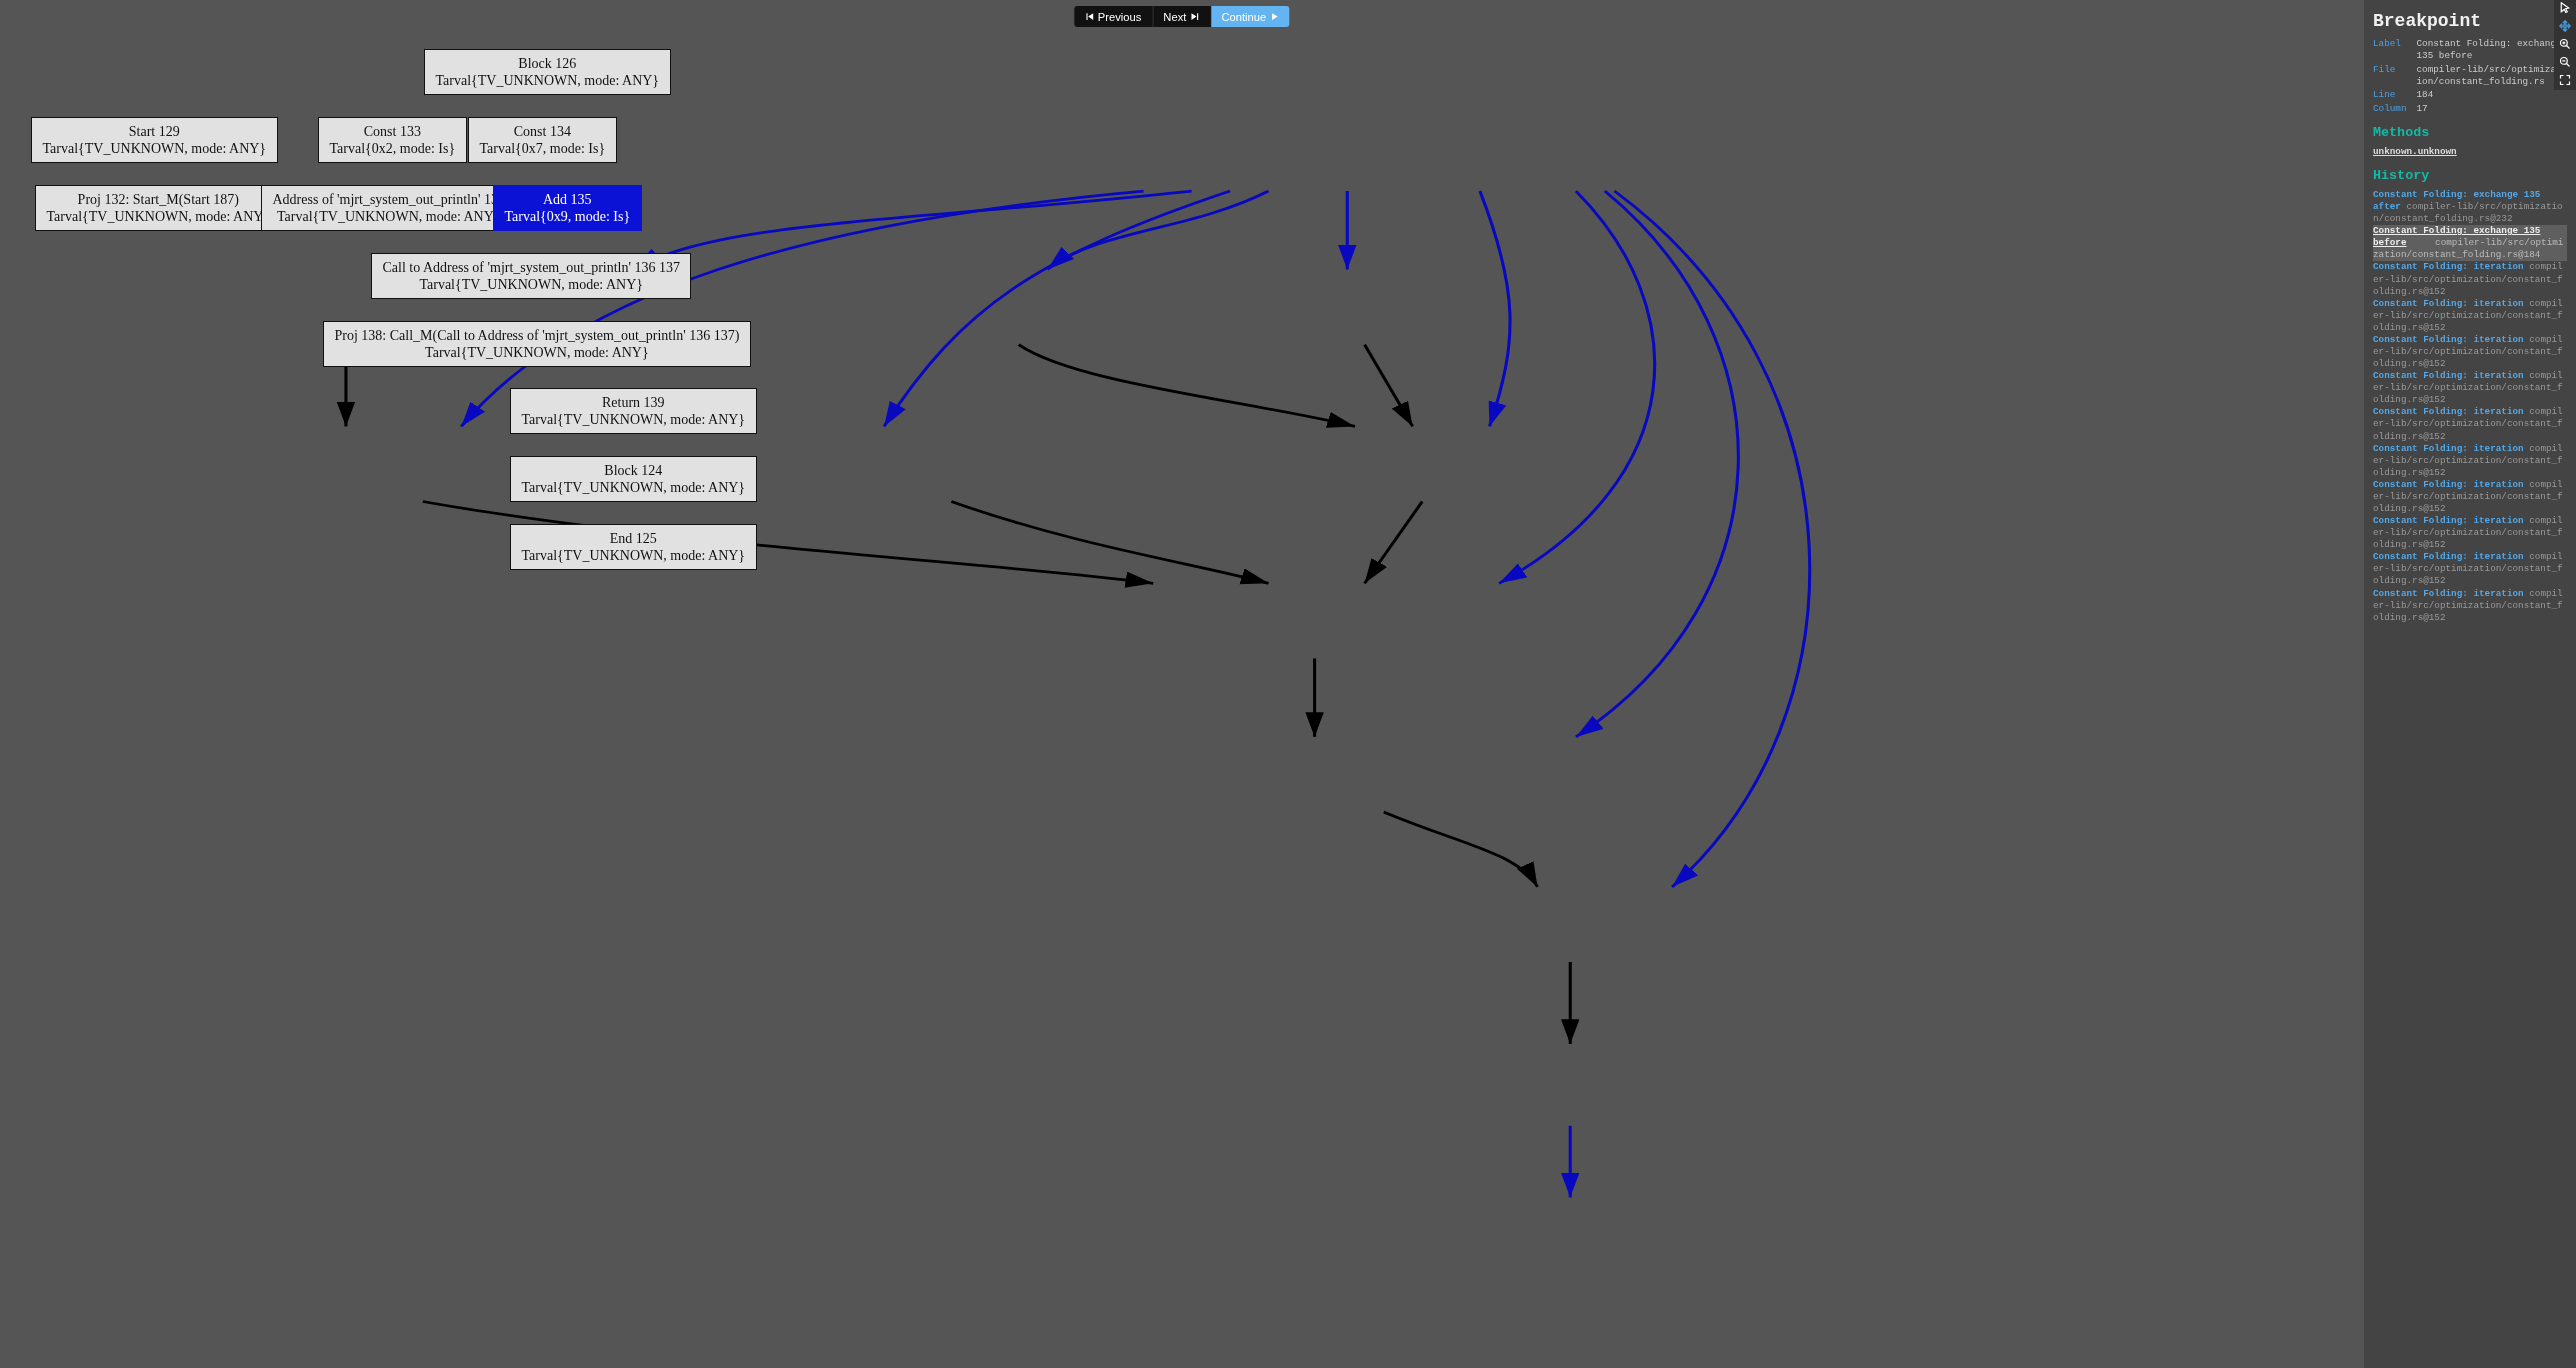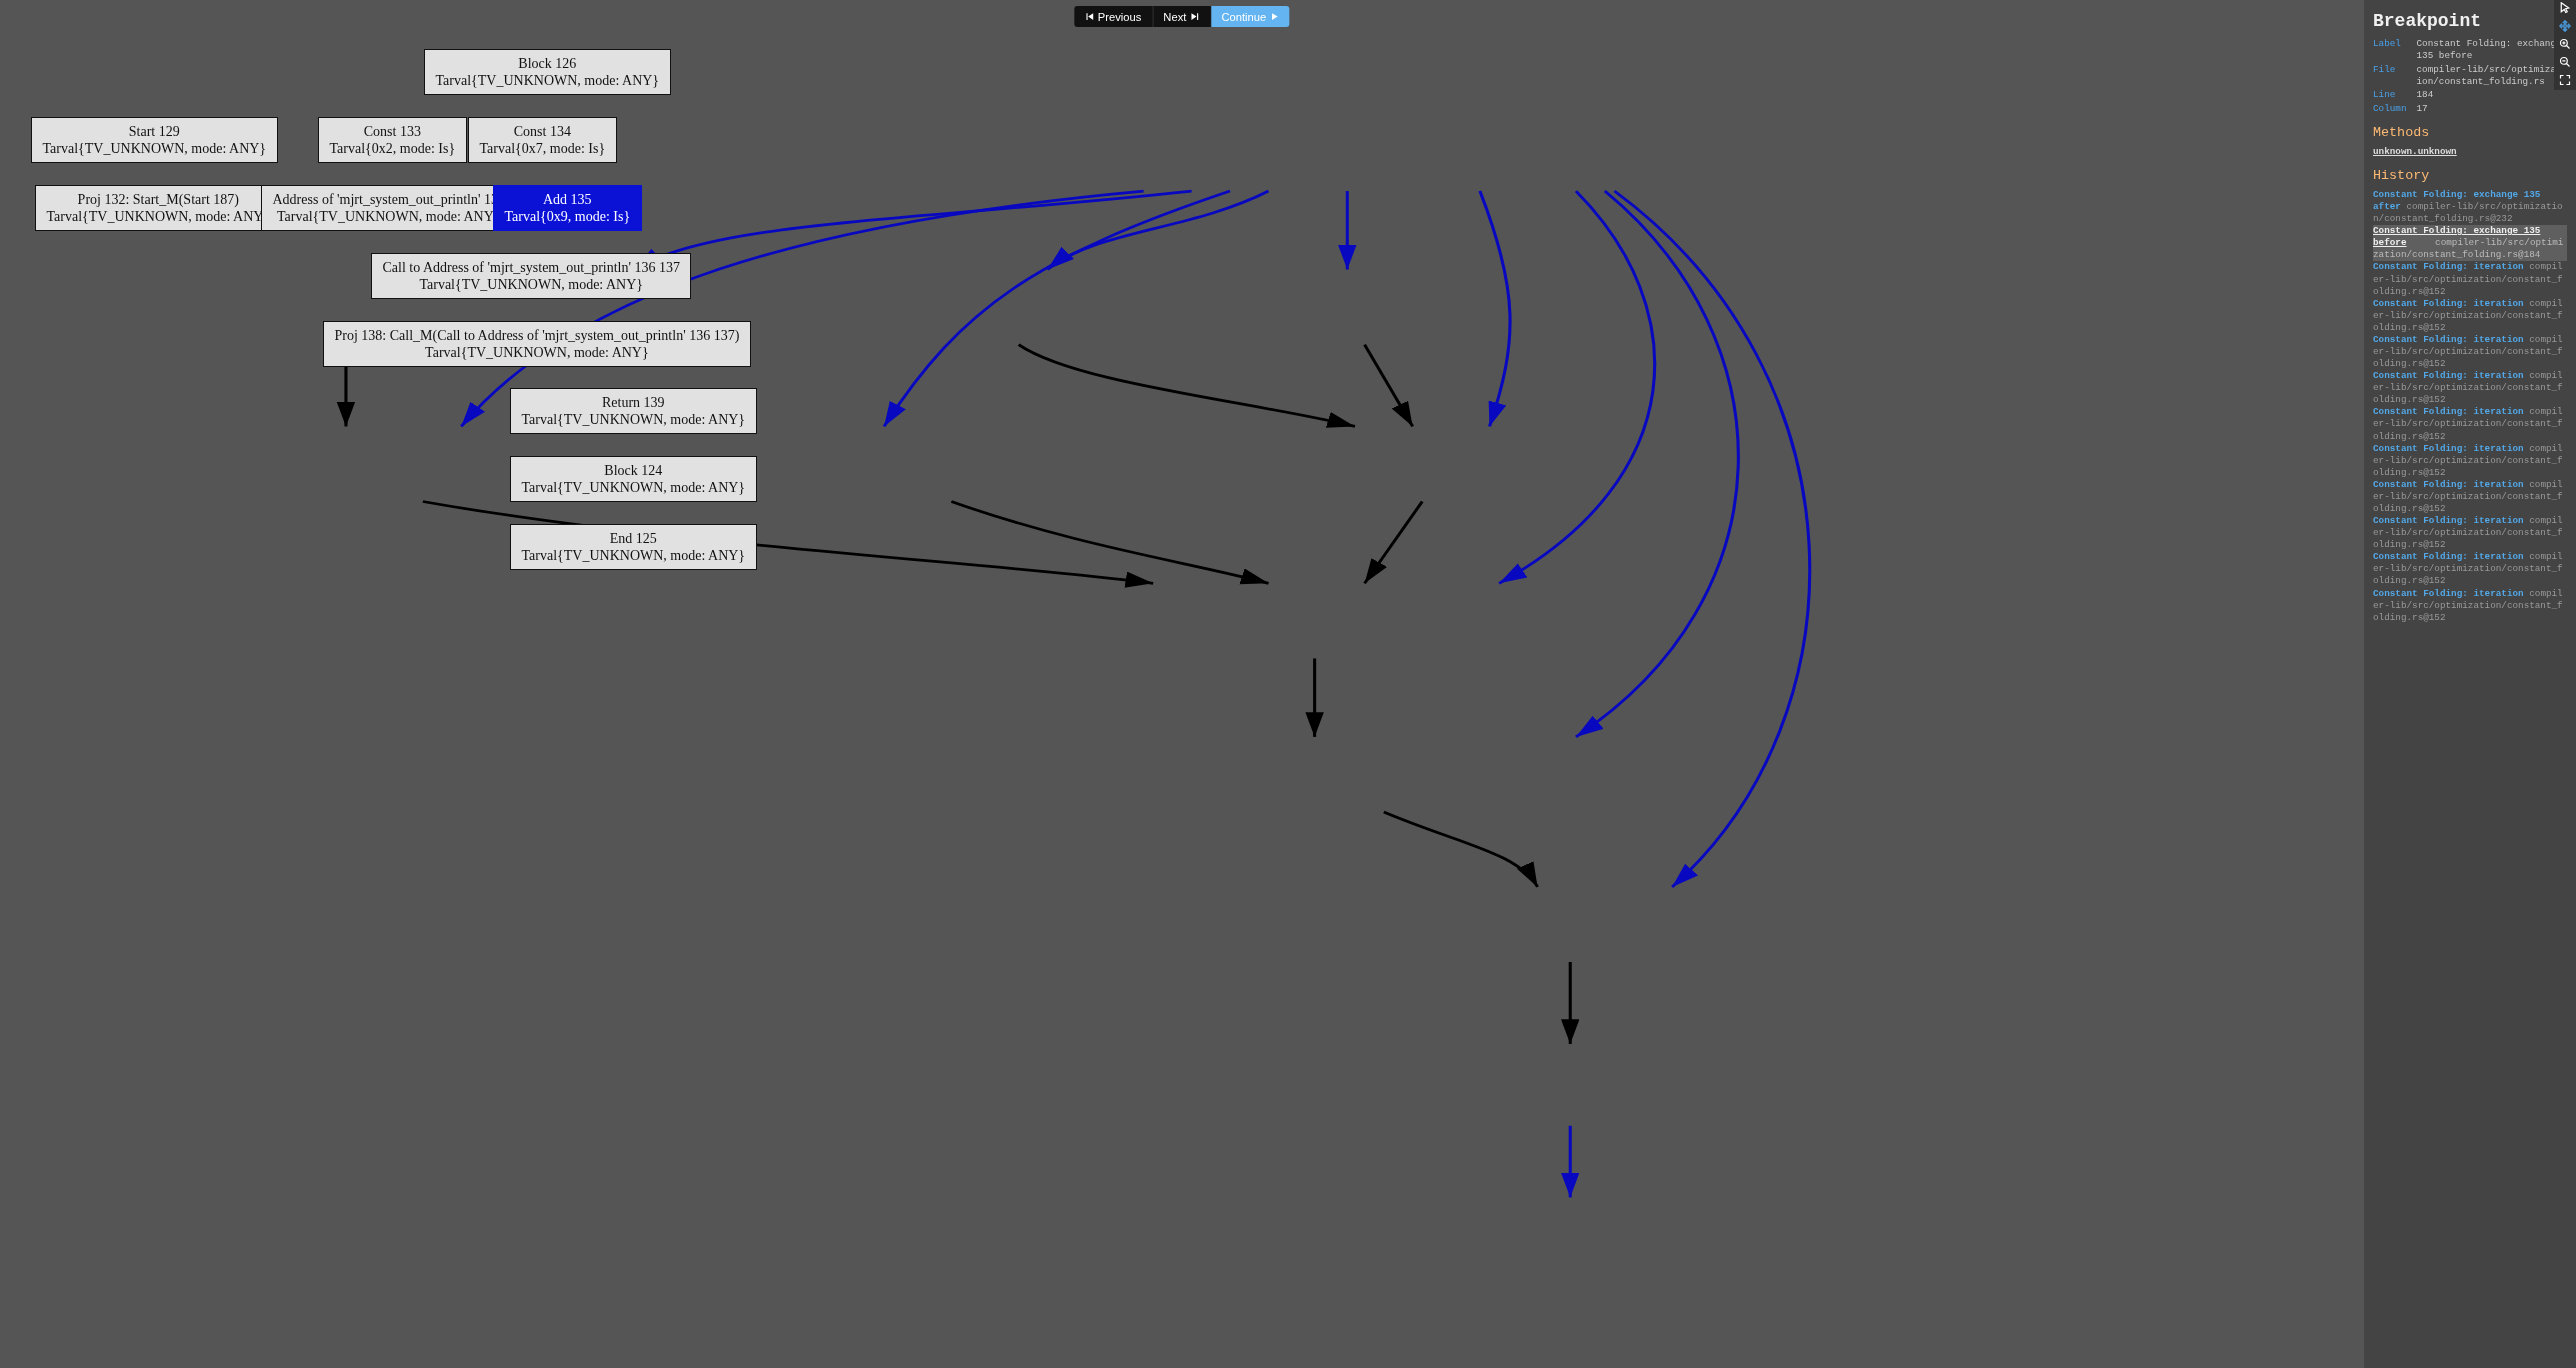--- a/index.html
+++ b/index.html
@@ -63,21 +63,21 @@
   
   .sidebar {
     width: 212px;
     background:#444444;
     color:#e0e0e0;
     padding: 10.5px 9px 15px 9px;
     overflow-y:auto;
     font-size:9.7px;
   }
   .sidebar h1 { font-family:"Courier New",monospace; font-weight:bold; font-size:18px; color:#f0f0f0; margin-bottom:7.5px; }
-  .sidebar h2 { font-family:"Courier New",monospace; font-weight:normal; font-size:13.4px; color:#fdba74; margin:10.5px 0 6px 0; }
+  .sidebar h2 { font-family:"Courier New",monospace; font-weight:bold; font-size:13.4px; color:#14b8a6; margin:10.5px 0 6px 0; }
   .kv { display:flex; gap:7.5px; margin:1.5px 0; font-family:"Courier New",monospace; font-size:9.3px; line-height:1.3; }
   .kv .k { color:#4AA0E8; min-width:36px; flex-shrink:0; }
   .kv .v { color:#ccc; word-break:break-all; }
   .method-link { font-family:"Courier New",monospace; font-size:9.3px; color:#ddd; text-decoration:underline; cursor:pointer; font-weight:bold; }
   .history-item { font-family:"Courier New",monospace; font-size:9.3px; line-height:1.3; margin-bottom:0px; cursor:pointer; }
   .history-item .t { color:#52A8E8; font-weight:bold; }
   .history-item .p { color:#999; word-break:break-all; }
   .history-item.selected { background:#5f5f5f; }
   .history-item.selected .t { color:#eee; text-decoration:underline; }
   .history-item.selected .p { color:#bbb;padding-left:23px; }

